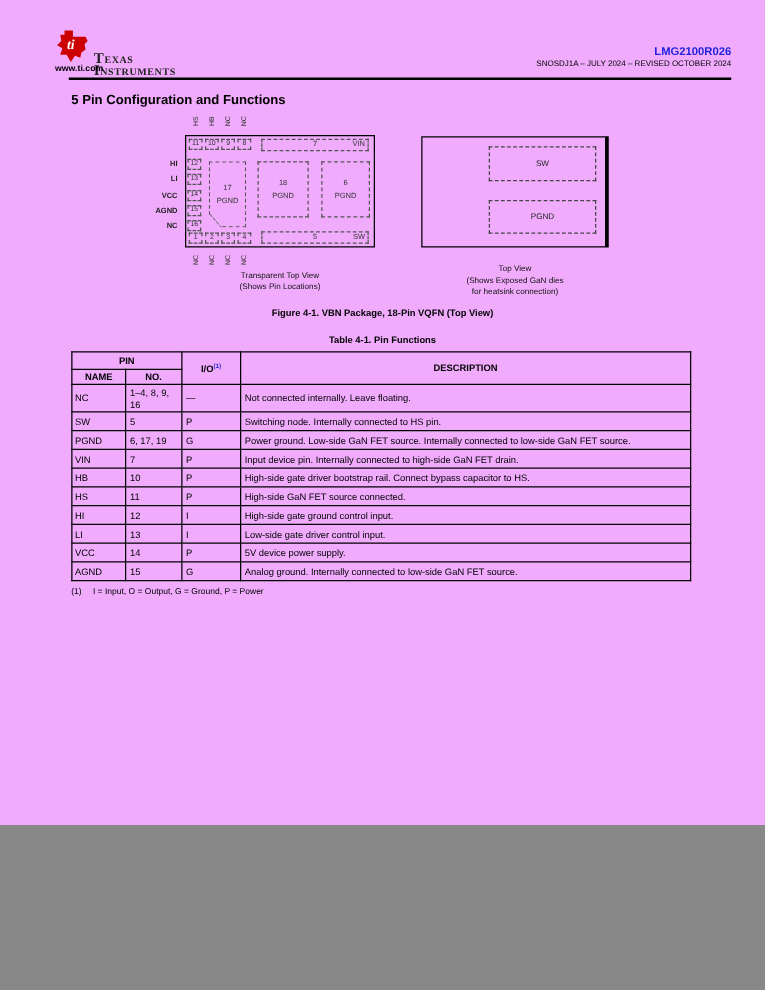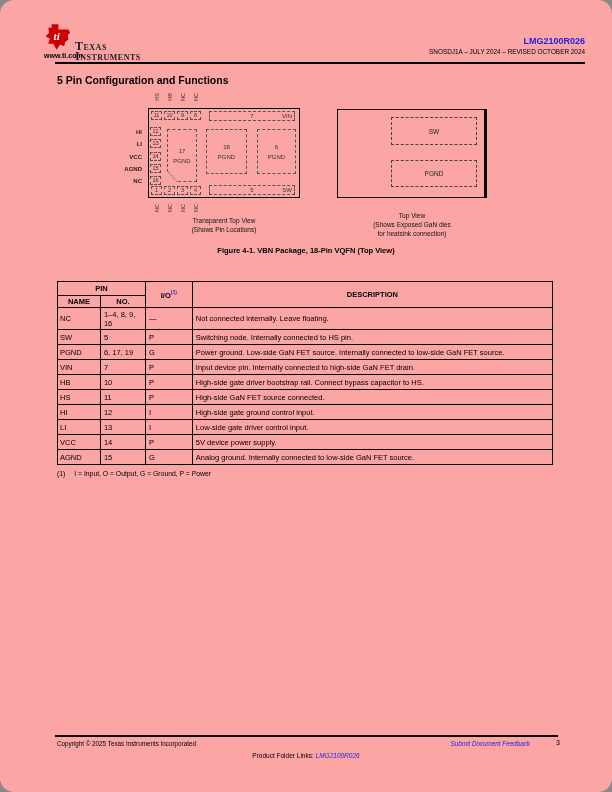--- a/index.html
+++ b/index.html
@@ -1,20 +1,20 @@
 <!DOCTYPE html>
 <html><head>
 <meta charset="utf-8">
 <style>
   * { margin:0; padding:0; box-sizing:border-box; }
   html,body { background:#888; }
   #page {
-    position:relative; width:612px; height:792px; background:#fca5a5;
+    position:relative; width:612px; height:660px; background:#f0abfc;
     font-family:"Liberation Sans", sans-serif; color:#000;
-    margin:0 auto; overflow:hidden;border-radius:14px;
+    margin:0 auto; overflow:hidden;
   }
   .abs { position:absolute; }
 
   
   #logo { left:44px; top:23px; display:flex; align-items:flex-start; }
   #logo svg { width:27px; height:28px; }
   .logo-text { margin-left:4px; margin-top:18px; font-family:"Liberation Serif", serif; color:#222; line-height:10px; }
   .logo-text div { font-size:12px; font-weight:bold; letter-spacing:0.5px; font-variant:small-caps; }
   #website { left:44px; top:52px; font-size:7px; font-weight:bold; }
   #part-number { left:305px; top:36px; width:280px; text-align:right; font-size:9px; font-weight:bold; color:#2222dd; }
@@ -166,20 +166,21 @@
       <span>PGND</span>
     </div>
   </div>
   <div class="abs diag-caption" style="left:312px;top:211px;width:200px">
     <div>Top View</div>
     <div>(Shows Exposed GaN dies</div>
     <div>for heatsink connection)</div>
   </div>
 
   <div id="figure-caption" class="abs">Figure 4-1. VBN Package, 18-Pin VQFN (Top View)</div>
+  <div id="table-caption" class="abs">Table 4-1. Pin Functions</div>
 
   <div id="pin-table" class="abs">
     <table>
       <colgroup>
           <col style="width:43px">
           <col style="width:45px">
           <col style="width:47px">
           <col style="width:361px">
         </colgroup>
       <thead>

